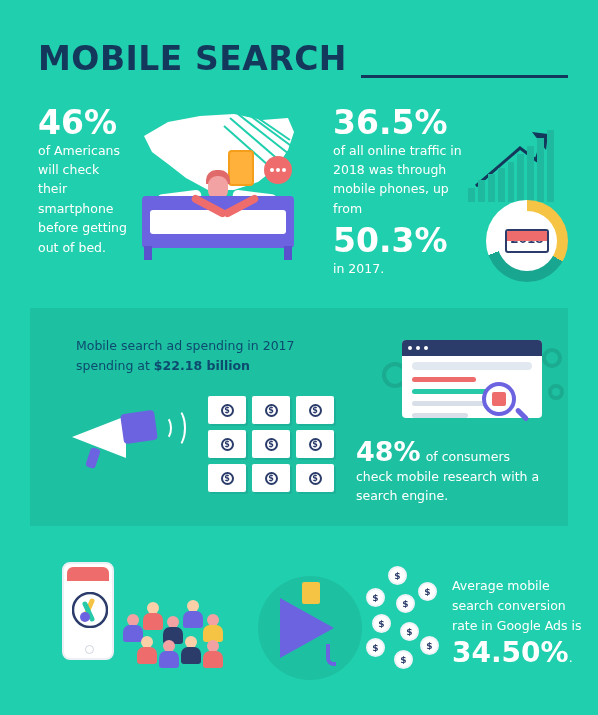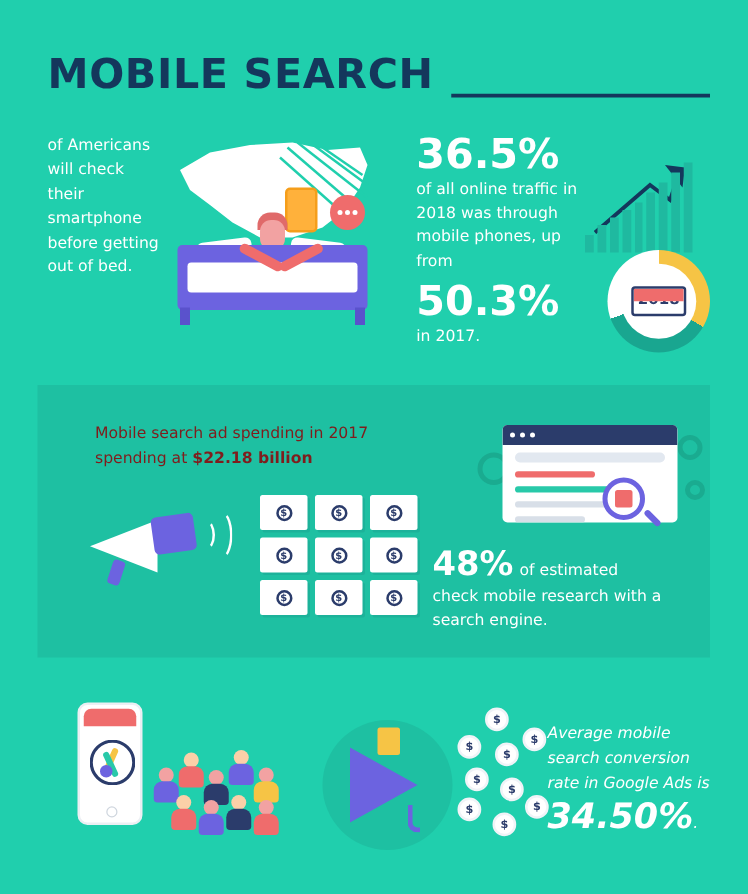--- a/index.html
+++ b/index.html
@@ -128,21 +128,21 @@
     font-family: "DejaVu Sans", sans-serif;
   }
 
   
   .panel2 {
     position: absolute; left: 30px; top: 308px; width: 538px; height: 218px;
     background: #1ec0a2;
   }
   .p2-title {
     position: absolute; left: 46px; top: 28px; width: 250px;
-    font-size: 12.5px; color: #7f1d1d; line-height: 1.6;
+    font-size: 12.5px; color: #0c4a6e; line-height: 1.6;
     font-family: "DejaVu Sans", sans-serif;
   }
   .p2-title b { font-weight: bold; }
 
   .megaphone { position: absolute; left: 42px; top: 92px; width: 110px; height: 70px; }
   .mega-cone {
     position: absolute; left: 0; top: 16px; width: 0; height: 0;
     border-top: 21px solid transparent; border-bottom: 21px solid transparent; border-right: 54px solid #ffffff;
   }
   .mega-body {
@@ -194,21 +194,21 @@
     position: absolute; left: 484px; top: 104px; width: 16px; height: 5px;
     background: #6c63e0; border-radius: 3px; transform: rotate(45deg);
   }
   .gear {
     position: absolute; width: 26px; height: 26px; border: 4px solid #1aab90; border-radius: 50%;
   }
   .gear.g1 { left: 352px; top: 54px; }
   .gear.g2 { left: 512px; top: 40px; width: 20px; height: 20px; }
   .gear.g3 { left: 518px; top: 76px; width: 16px; height: 16px; }
 
-  .p2-stat { position: absolute; left: 316px; top: 128px; width: 200px; }
+  .p2-stat { position: absolute; left: 326px; top: 128px; width: 200px; }
   .p2-stat .big {
     font-size: 27px; font-weight: bold; color: #ffffff; font-family: "DejaVu Sans", sans-serif;
   }
   .p2-stat .txt {
     font-size: 12.5px; color: #ffffff; line-height: 1.55; font-family: "DejaVu Sans", sans-serif;
   }
   .inline-row { display: flex; align-items: baseline; gap: 5px; }
 
   
   .sec3 { position: absolute; left: 0; top: 540px; width: 598px; height: 175px; }
@@ -236,41 +236,42 @@
   .funnel-tab { position: absolute; left: 302px; top: 42px; width: 18px; height: 22px; background: #f6c445; border-radius: 2px; }
   .funnel-spout { position: absolute; left: 326px; top: 104px; width: 10px; height: 22px; border: 4px solid #6c63e0; border-top: none; border-right: none; border-radius: 0 0 0 8px; }
 
   .coins { position: absolute; left: 366px; top: 26px; width: 80px; height: 118px; }
   .coin-ic {
     position: absolute; width: 19px; height: 19px; border-radius: 50%; background: #ffffff;
     border: 2px solid #f0f3f7; display: flex; align-items: center; justify-content: center;
     font-size: 9px; font-weight: bold; color: #2b3c6b; font-family: "DejaVu Sans", sans-serif;
   }
 
-  .sec3-text { position: absolute; left: 438px; top: 36px; width: 140px; font-style: italic; }
+  .sec3-text { position: absolute; left: 452px; top: 36px; width: 140px; }
   .sec3-text .txt {
     font-size: 12.5px; color: #ffffff; line-height: 1.6; font-family: "DejaVu Sans", sans-serif;
   }
   .sec3-text .big {
     font-size: 28px; font-weight: bold; color: #ffffff; font-family: "DejaVu Sans", sans-serif;
   }
 </style>
 </head>
 <body>
 
 <div class="canvas">
 
   <div class="title-row">
     <div class="title">MOBILE SEARCH</div>
     <div class="title-rule"></div>
   </div>
 
   <div class="sec1">
 
     <div class="block-a">
+      <div class="stat-big">46%</div>
       <div class="stat-text">of Americans will check their smartphone before getting out of bed.</div>
     </div>
 
     <div class="bed-wrap">
       <svg class="map" viewBox="0 0 160 96">
         <path d="M6,30 L30,16 L62,10 L96,8 L124,14 L150,12 L156,26 L150,44 L138,62 L120,76 L96,84 L70,84 L48,72 L30,58 L14,46 Z" fill="#ffffff"></path>
         <g stroke="#20cfad" stroke-width="2">
           <line x1="100" y1="8" x2="156" y2="52"></line>
           <line x1="110" y1="8" x2="156" y2="42"></line>
           <line x1="120" y1="12" x2="152" y2="34"></line>
@@ -393,21 +394,21 @@
       <div class="search-line sl-grey" style="width:56px"></div>
     </div>
     <div class="magnifier">
       <div class="magnifier-dot"></div>
     </div>
     <div class="magnifier-handle"></div>
 
     <div class="p2-stat">
       <div class="inline-row">
         <span class="big">48%</span>
-        <span class="txt">of estimated</span>
+        <span class="txt">of consumers</span>
       </div>
       <div class="txt">check mobile research with a search engine.</div>
     </div>
   </div>
 
   <div class="sec3">
 
     <div class="phone3">
       <div class="phone3-top"></div>
       <div class="phone3-home"></div>

